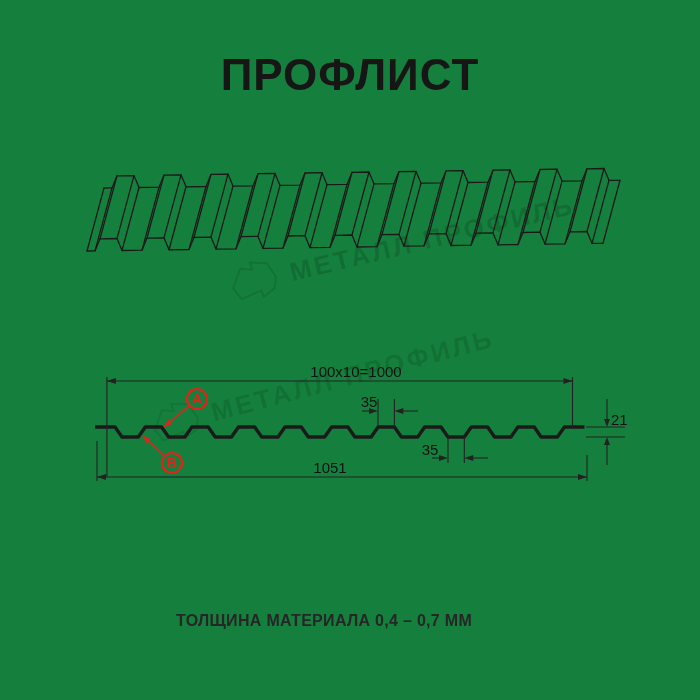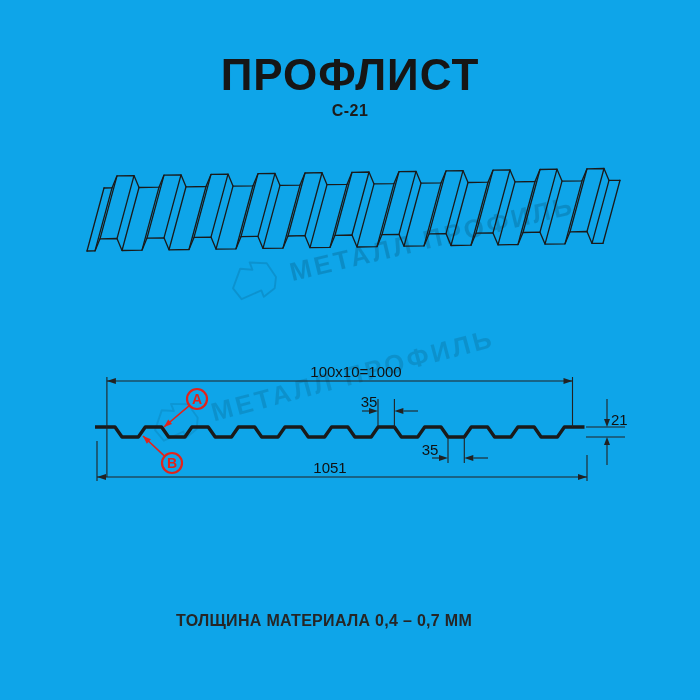--- a/index.html
+++ b/index.html
@@ -1,17 +1,17 @@
 <!DOCTYPE html>
 <html><head>
 <meta charset="utf-8">
 <style>
   html,body{margin:0;padding:0;background:#fff;}
   .page{
-    position:relative;width:700px;height:700px;background:#0ea5e9;overflow:hidden;
+    position:relative;width:700px;height:700px;background:#15803d;overflow:hidden;
     font-family:"Liberation Sans",sans-serif;color:#161616;text-decoration:underline;
   }
   .title{
     position:absolute;top:54px;left:0;width:700px;text-align:center;
     font-size:44px;line-height:42px;font-weight:700;letter-spacing:1px;color:#161616;
   }
   .subtitle{
     position:absolute;top:102px;left:0;width:700px;text-align:center;
     font-size:16px;line-height:18px;font-weight:700;letter-spacing:.5px;color:#1c1c1c;
   }
@@ -34,21 +34,20 @@
   .section{position:absolute;left:80px;top:335px;}
   .dim{font-size:15px;fill:#111;font-family:"Liberation Sans",sans-serif;}
   .red-label{font-size:14px;font-weight:700;font-family:"Liberation Sans",sans-serif;}
 </style>
 </head>
 <body>
 
 <div class="page">
 
   <div class="title">ПРОФЛИСТ</div>
-  <div class="subtitle">С-21</div>
 
   <div class="wm wm1">
     <svg class="wm-logo" width="56" height="50" viewBox="0 0 58 50">
       <path d="M7 27 L19 9 L31 13 L30 5 L47 10 L53 26 L49 37 L36 43 L35 36 L13 40 Z" fill="none" stroke="rgba(0,0,0,0.11)" stroke-width="2" stroke-linejoin="round"></path>
     </svg>
     <span class="wm-text">МЕТАЛЛ ПРОФИЛЬ</span>
   </div>
 
   <div class="wm wm2">
     <svg class="wm-logo" width="56" height="50" viewBox="0 0 58 50">

